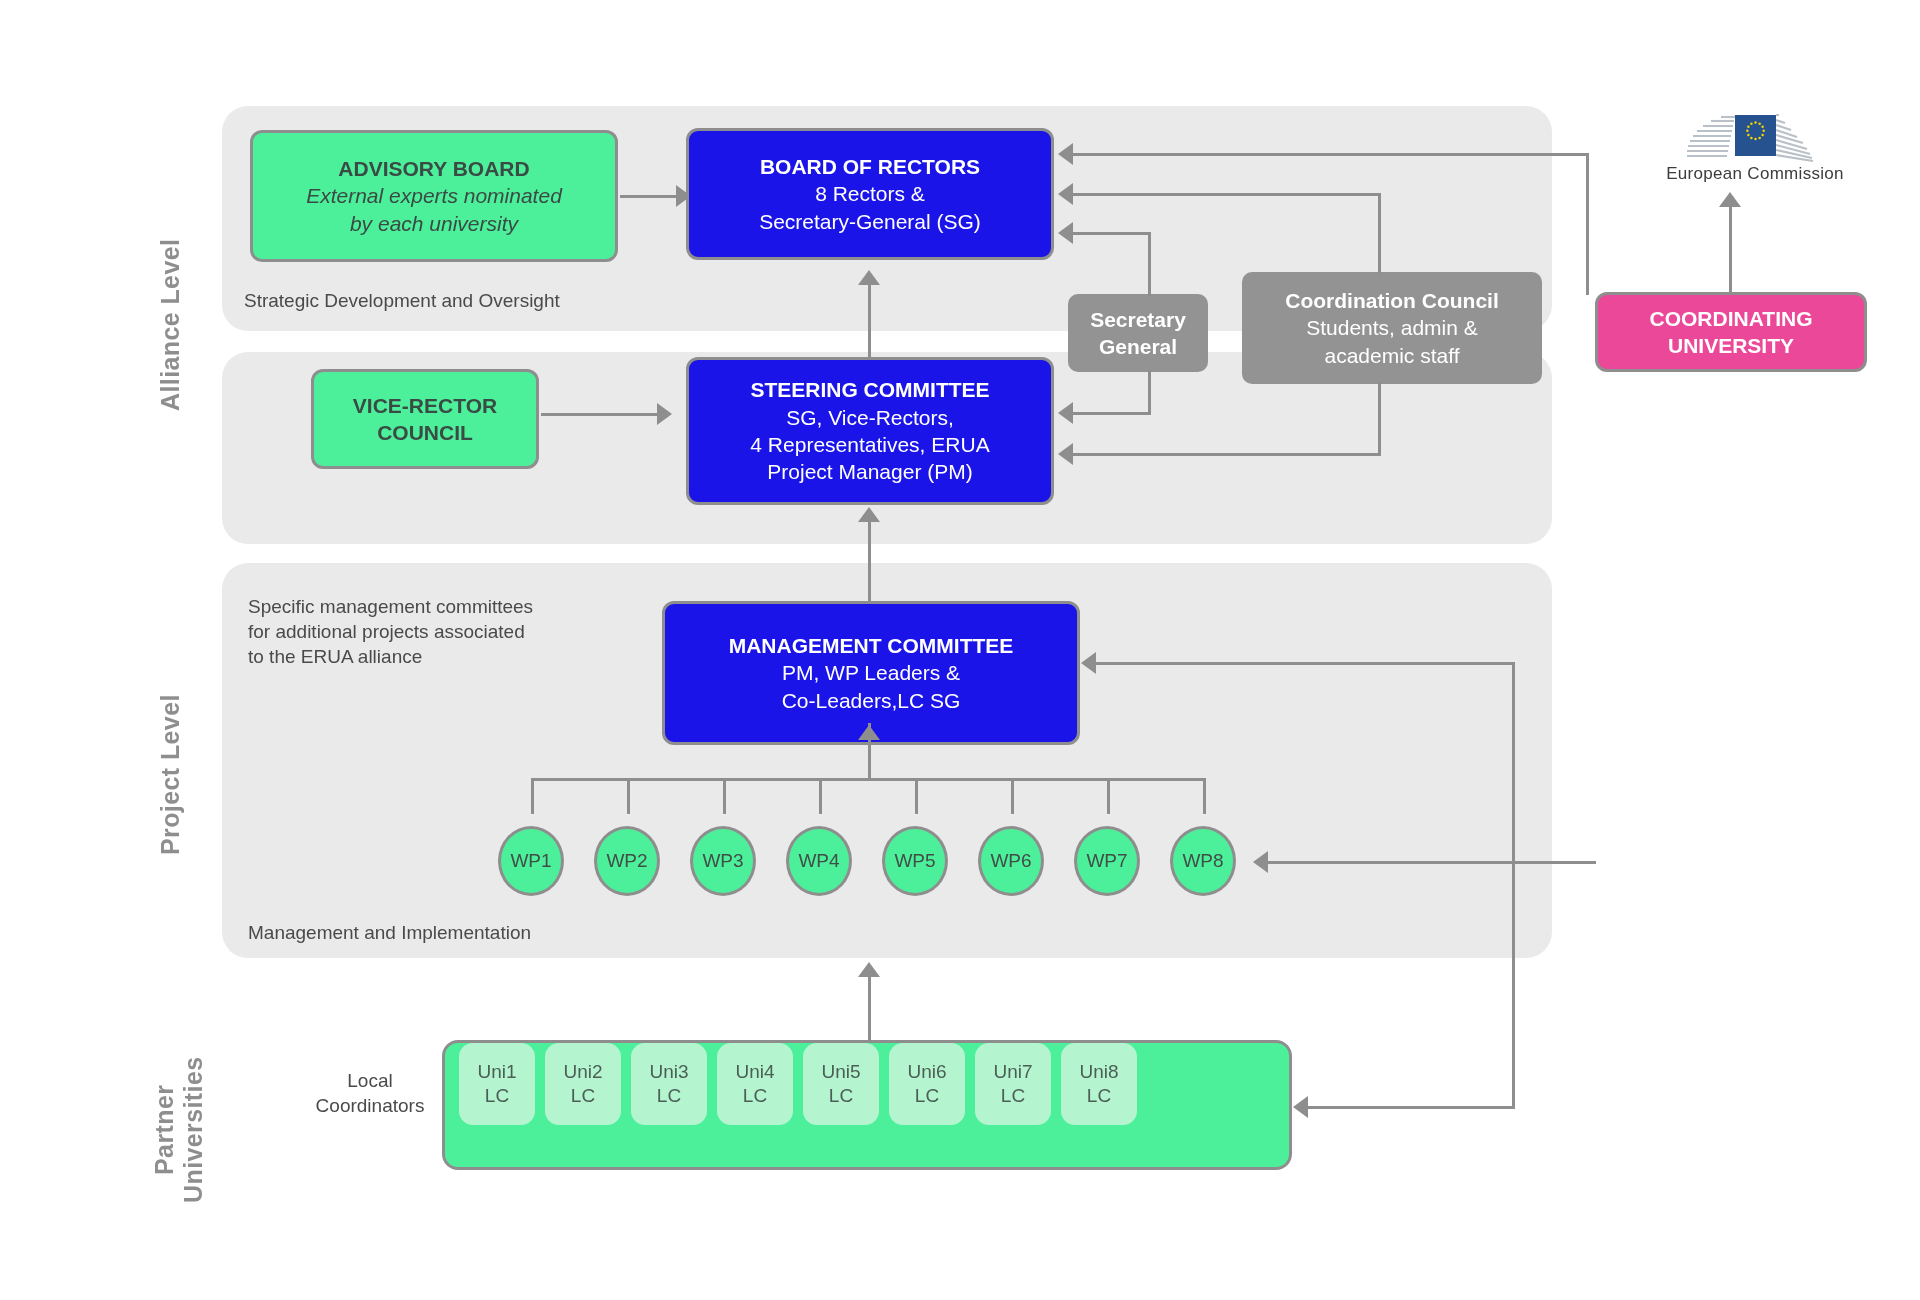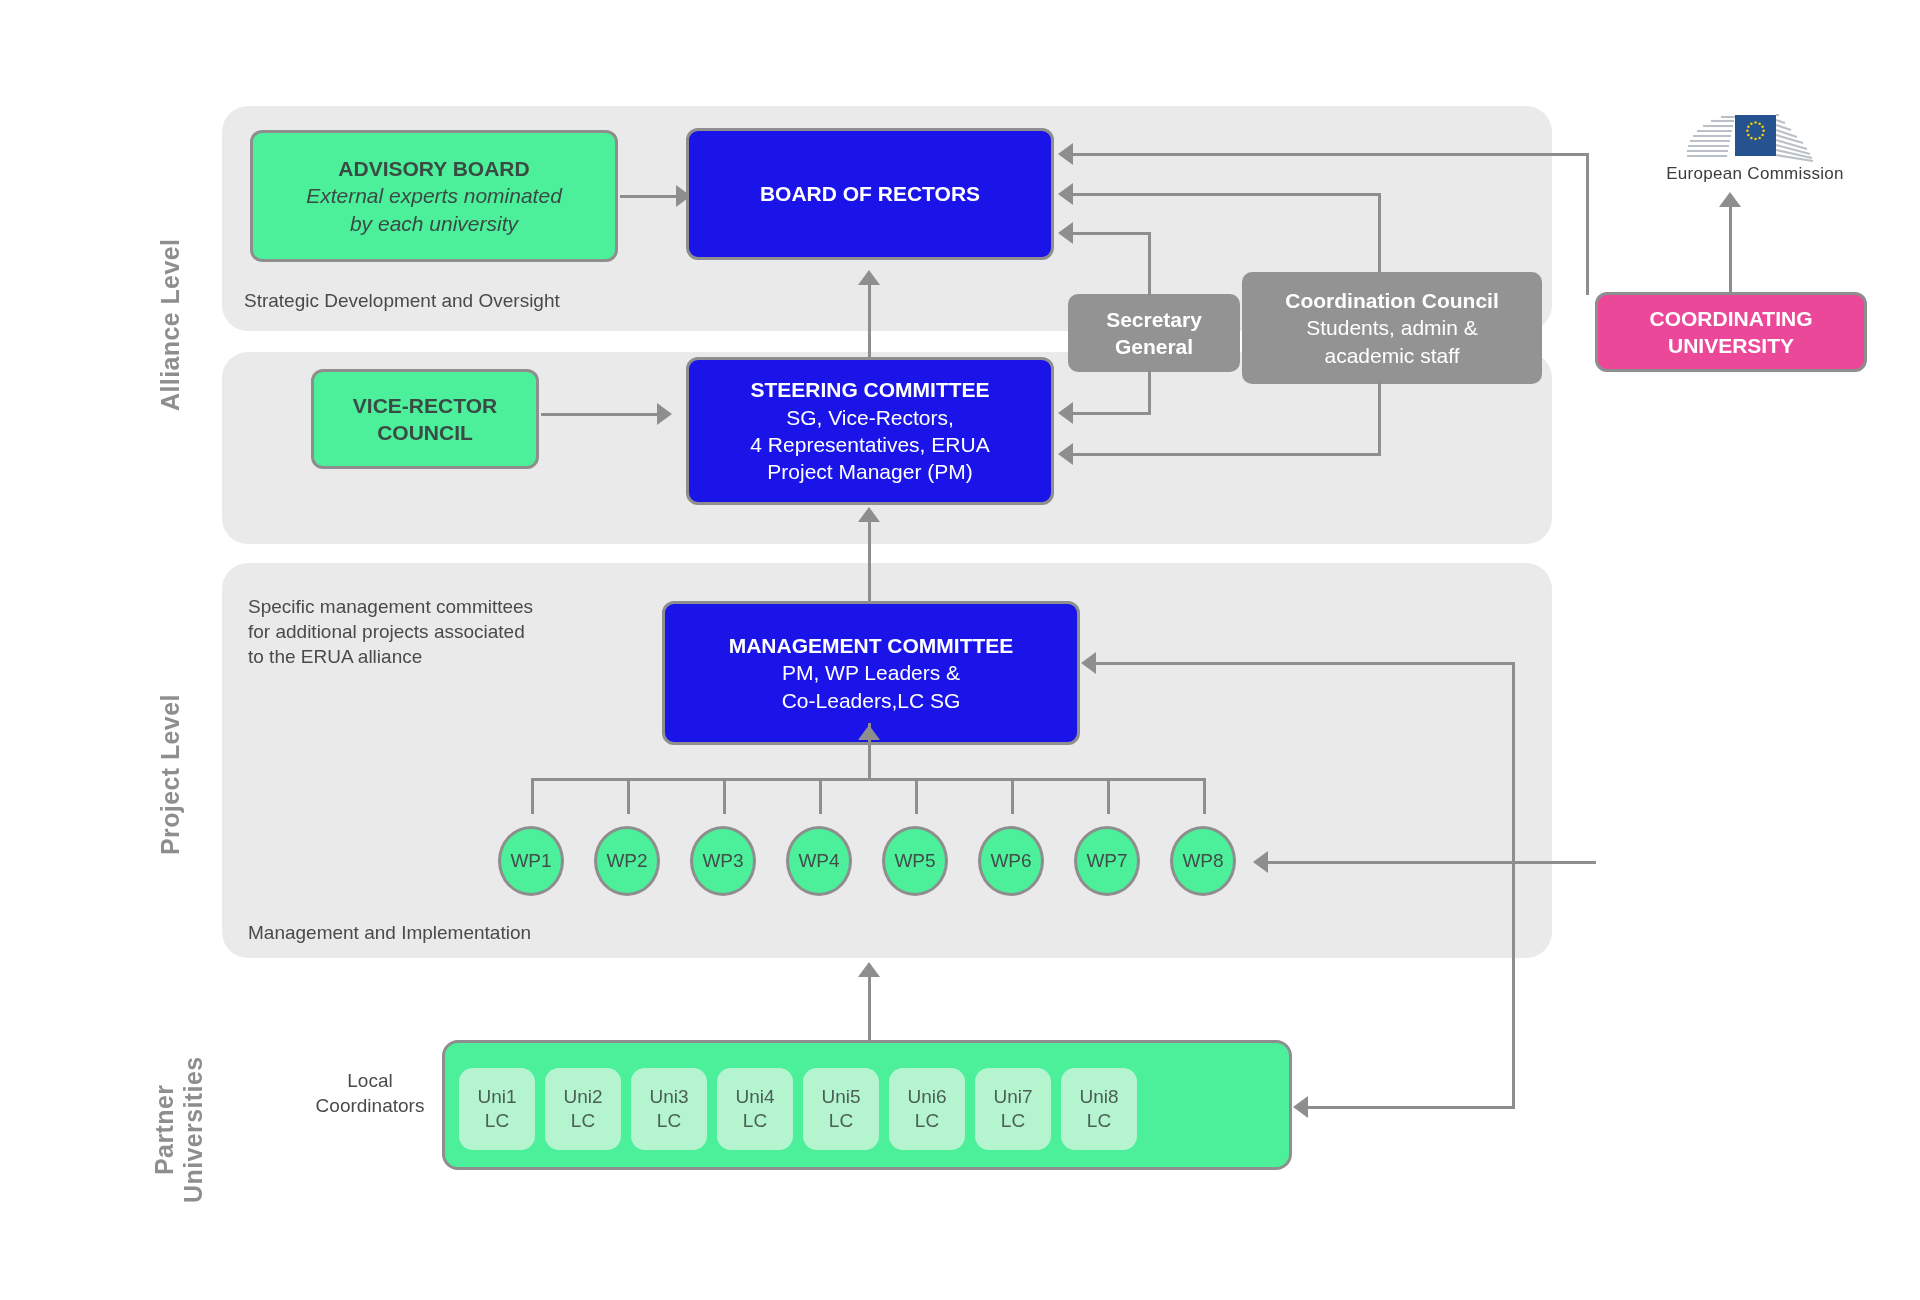--- a/index.html
+++ b/index.html
@@ -89,23 +89,23 @@
   }
 
   
   .unibar {
     position: absolute;
     box-sizing: border-box;
     background: #4df09a;
     border: 3px solid #8e8e8e;
     border-radius: 16px;
     display: flex;
-    align-items: flex-end;
+    align-items: flex-start;
     gap: 10px;
-    padding: 17px 14px;
+    padding: 0 14px;
   }
   .unichip {
     box-sizing: border-box;
     width: 76px;
     height: 82px;
     border-radius: 14px;
     background: #b4f5cf;
     color: #4b5f57;
     font-size: 19px;
     line-height: 1.25;
@@ -158,41 +158,43 @@
     <div class="t1">ADVISORY BOARD</div>
     <div class="t2" style="white-space:pre-line;font-style:italic;">External experts nominated
 by each university</div>
   </div>
 
   <div class="ln hl" style="left:620px; top:195px; width:58px;"></div>
   <div class="arrow right" style="left:676px; top:185px;"></div>
 
   <div class="node blue" style="left:686px; top:128px; width:368px; height:132px; font-size:21px;">
     <div class="t1">BOARD OF RECTORS</div>
+    <div class="t2" style="white-space:pre-line;">8 Rectors &amp;
+Secretary-General (SG)</div>
   </div>
 
   <div class="node green" style="left:311px; top:369px; width:228px; height:100px; font-size:21px;">
     <div class="t1" style="white-space:pre-line;">VICE-RECTOR
 COUNCIL</div>
   </div>
 
   <div class="ln hl" style="left:541px; top:413px; width:118px;"></div>
   <div class="arrow right" style="left:657px; top:403px;"></div>
 
   <div class="node blue" style="left:686px; top:357px; width:368px; height:148px; font-size:21px;">
     <div class="t1">STEERING COMMITTEE</div>
     <div class="t2" style="white-space:pre-line;">SG, Vice-Rectors,
 4 Representatives, ERUA
 Project Manager (PM)</div>
   </div>
 
   <div class="ln vl" style="left:868px; top:283px; height:75px;"></div>
   <div class="arrow up" style="left:858px; top:270px;"></div>
 
-  <div class="node grey" style="left:1068px; top:294px; width:172px; height:78px; font-size:21px;">
+  <div class="node grey" style="left:1068px; top:294px; width:140px; height:78px; font-size:21px;">
     <div class="t1" style="white-space:pre-line;">Secretary
 General</div>
   </div>
 
   <div class="ln vl" style="left:1148px; top:232px; height:64px;"></div>
   <div class="ln hl" style="left:1073px; top:232px; width:78px;"></div>
   <div class="arrow left" style="left:1058px; top:222px;"></div>
 
   <div class="ln vl" style="left:1148px; top:370px; height:45px;"></div>
   <div class="ln hl" style="left:1073px; top:412px; width:78px;"></div>

